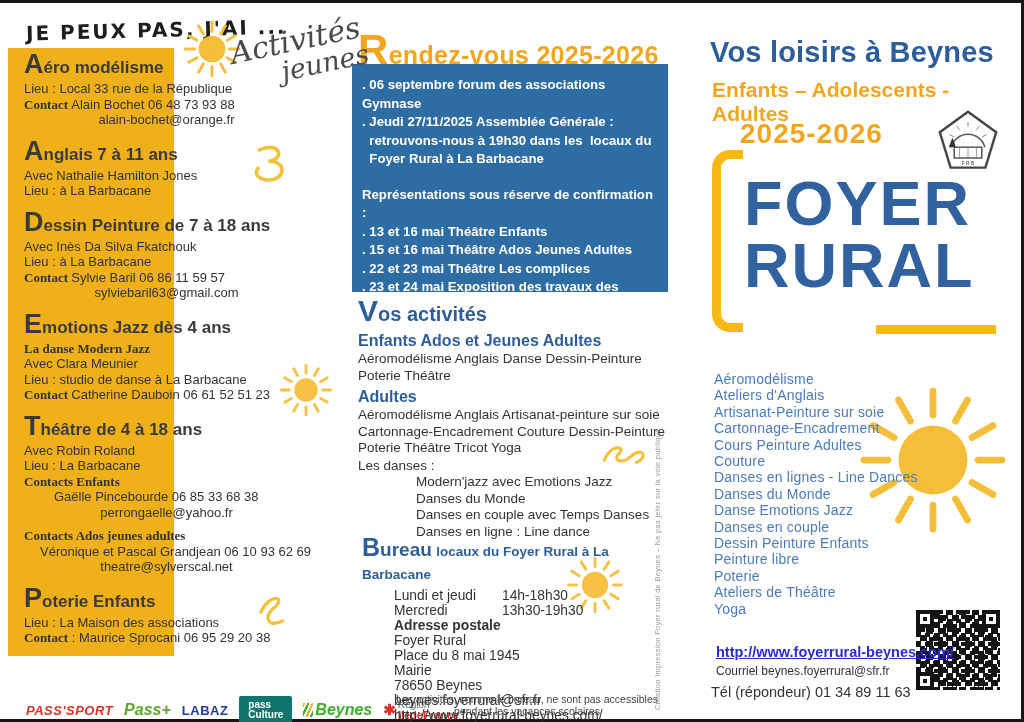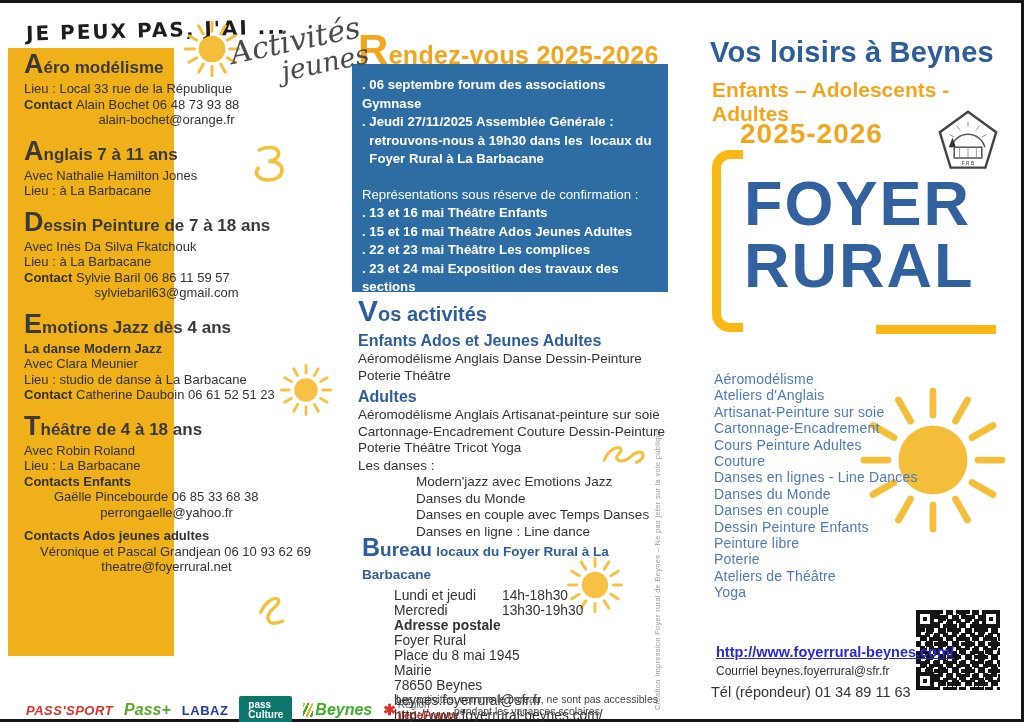--- a/index.html
+++ b/index.html
@@ -23,21 +23,21 @@
   .sun-a{left:183px;top:20px;width:58px;height:58px;}
   .sun-b{left:278px;top:362px;width:56px;height:56px;}
   .sun-c{left:562px;top:552px;width:66px;height:66px;}
   .sun-d{left:858px;top:385px;width:150px;height:150px;}
   .squig{position:absolute;z-index:2;}
   .left-sections{position:absolute;left:24px;top:54px;width:318px;z-index:2;}
   .sec{margin-bottom:13px;}
   .sec-head{margin:0 0 3px 0;font-size:17px;font-weight:700;color:#3a3a3a;line-height:20px;}
   .sec-head::first-letter{font-size:27px;}
   .ln{font-size:13px;line-height:15.5px;color:#333;}
-  .ln b{font-weight:700;}
+  .ln b{font-weight:700;font-family:Liberation Serif, serif;}
   .ln.center{width:285px;text-align:center;}
   .ln.indent{padding-left:30px;}
   .ln.indent-sm{padding-left:16px;}
   .ln.gap{margin-top:8px;}
   
   .logos{position:absolute;left:26px;top:696px;display:flex;align-items:center;gap:11px;z-index:2;}
   .logo-pass-sport{color:#D63426;font-weight:700;font-style:italic;font-size:13px;letter-spacing:.5px;}
   .logo-pass-plus{color:#5BA829;font-weight:800;font-style:italic;font-size:16px;}
   .logo-labaz{color:#1F3C9E;font-weight:800;font-size:13px;letter-spacing:.5px;}
   .logo-pass-culture{background:#0f766e;color:#fff;font-weight:700;font-size:10px;
@@ -50,21 +50,21 @@
   .region-l1{color:#5b6770;display:block;}
   .region-l2{color:#E03127;font-weight:800;display:block;font-size:11px;}
 
   
   .mid-title{position:absolute;left:358px;top:26px;color:var(--amber-text,#F2A61E);
              font-size:25px;font-weight:700;letter-spacing:.3px;}
   .mid-title::first-letter{font-size:42px;}
   .events-box{position:absolute;left:352px;top:64px;width:316px;height:228px;box-sizing:border-box;
               background:var(--steel-blue,#2E6DA4);color:#fff;padding:12px 8px 0 10px;}
   .evt-line{font-size:13.2px;font-weight:700;line-height:18.5px;white-space:pre-wrap;}
-  .evt-heading{margin-top:17px;font-size:13.2px;font-weight:400;line-height:18.5px;}
+  .evt-heading{margin-top:17px;font-size:13.2px;font-weight:700;line-height:18.5px;}
   .mid-acts{position:absolute;left:358px;top:294px;width:320px;z-index:2;}
   .acts-title{font-size:20px;font-weight:700;color:var(--heading-blue,#2E5E99);margin-bottom:3px;}
   .acts-title::first-letter{font-size:30px;}
   .acts-sub{font-size:16px;font-weight:700;color:var(--heading-blue,#2E5E99);margin-top:3px;line-height:20px;}
   .acts-line{font-size:13.5px;line-height:16.5px;color:#333;}
   .danses-label{font-size:13.5px;line-height:16.5px;color:#333;margin-top:1px;}
   .danse-line{padding-left:58px;}
   .bureau{position:absolute;left:362px;top:536px;width:312px;z-index:2;}
   .bureau-head{line-height:22px;margin-bottom:2px;}
   .bureau-word{display:inline-block;font-size:19px;font-weight:700;color:var(--heading-blue,#2E5E99);}
@@ -204,23 +204,28 @@
 
   <section class="sec">
     <h3 class="sec-head">Théâtre de 4 à 18 ans</h3>
     <div class="ln"><b></b><span>Avec Robin Roland</span></div>
     <div class="ln"><b></b><span>Lieu :  La Barbacane</span></div>
     <div class="ln"><b>Contacts Enfants</b><span></span></div>
     <div class="ln indent"><b></b><span>Gaëlle Pincebourde  06 85 33 68 38</span></div>
     <div class="ln center"><b></b><span>perrongaelle@yahoo.fr</span></div>
     <div class="ln gap"><b>Contacts Ados jeunes adultes</b><span></span></div>
     <div class="ln indent-sm"><b></b><span>Véronique et Pascal Grandjean 06 10 93 62 69</span></div>
-    <div class="ln center"><b></b><span>theatre@foyerrural.net</span></div>
-  </section>
-
+    <div class="ln center"><b></b><span>theatre@sylverscal.net</span></div>
+  </section>
+
+  <section class="sec">
+    <h3 class="sec-head">Poterie Enfants</h3>
+    <div class="ln"><b></b><span>Lieu : La Maison des associations</span></div>
+    <div class="ln"><b>Contact</b><span> : Maurice Sprocani 06 95 29 20 38</span></div>
+  </section>
 </div>
 
 <div class="logos">
   <span class="logo-pass-sport">PASS'SPORT</span>
   <span class="logo-pass-plus">Pass+</span>
   <span class="logo-labaz">LABAZ</span>
   <span class="logo-pass-culture">
     <span>pass</span><br>
     <span>Culture</span>
   </span>
@@ -387,20 +392,21 @@
 <div class="r-list">
 
 <div class="r-item">Aéromodélisme</div>
     <div class="r-item">Ateliers d'Anglais</div>
     <div class="r-item">Artisanat-Peinture sur soie</div>
     <div class="r-item">Cartonnage-Encadrement</div>
     <div class="r-item">Cours Peinture Adultes</div>
     <div class="r-item">Couture</div>
     <div class="r-item">Danses en lignes - Line Dances</div>
     <div class="r-item">Danses du Monde</div>
+    <div class="r-item">Danse Emotions Jazz</div>
     <div class="r-item">Danses en couple</div>
     <div class="r-item">Dessin Peinture Enfants</div>
     <div class="r-item">Peinture libre</div>
     <div class="r-item">Poterie</div>
     <div class="r-item">Ateliers de Théâtre</div>
     <div class="r-item">Yoga</div>
   </div>
 
 <div class="qr">
   <div class="qf tl"></div>

